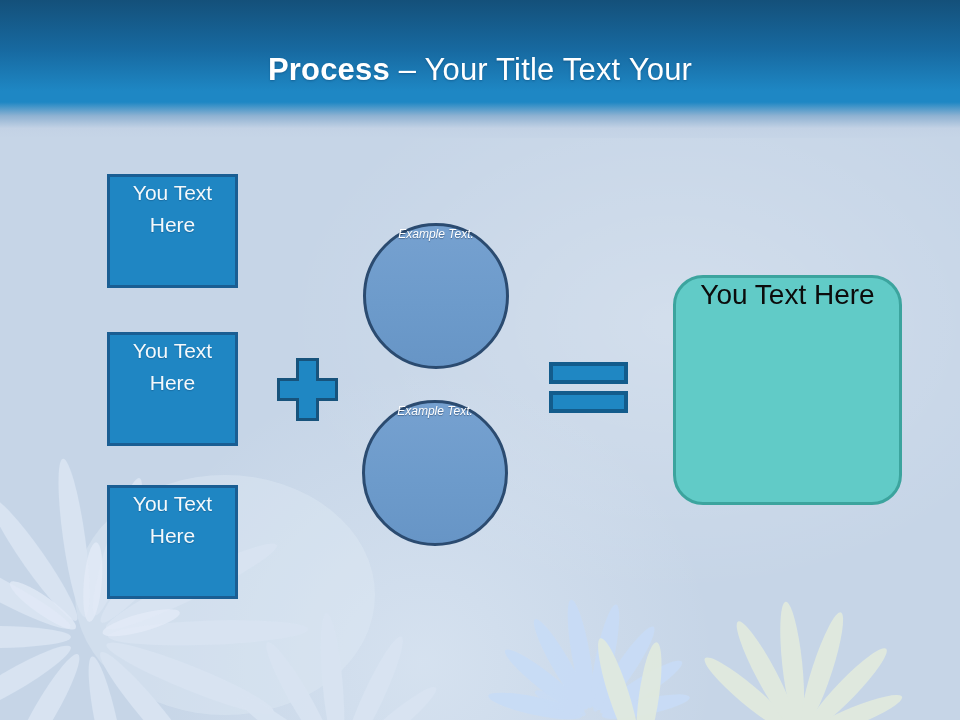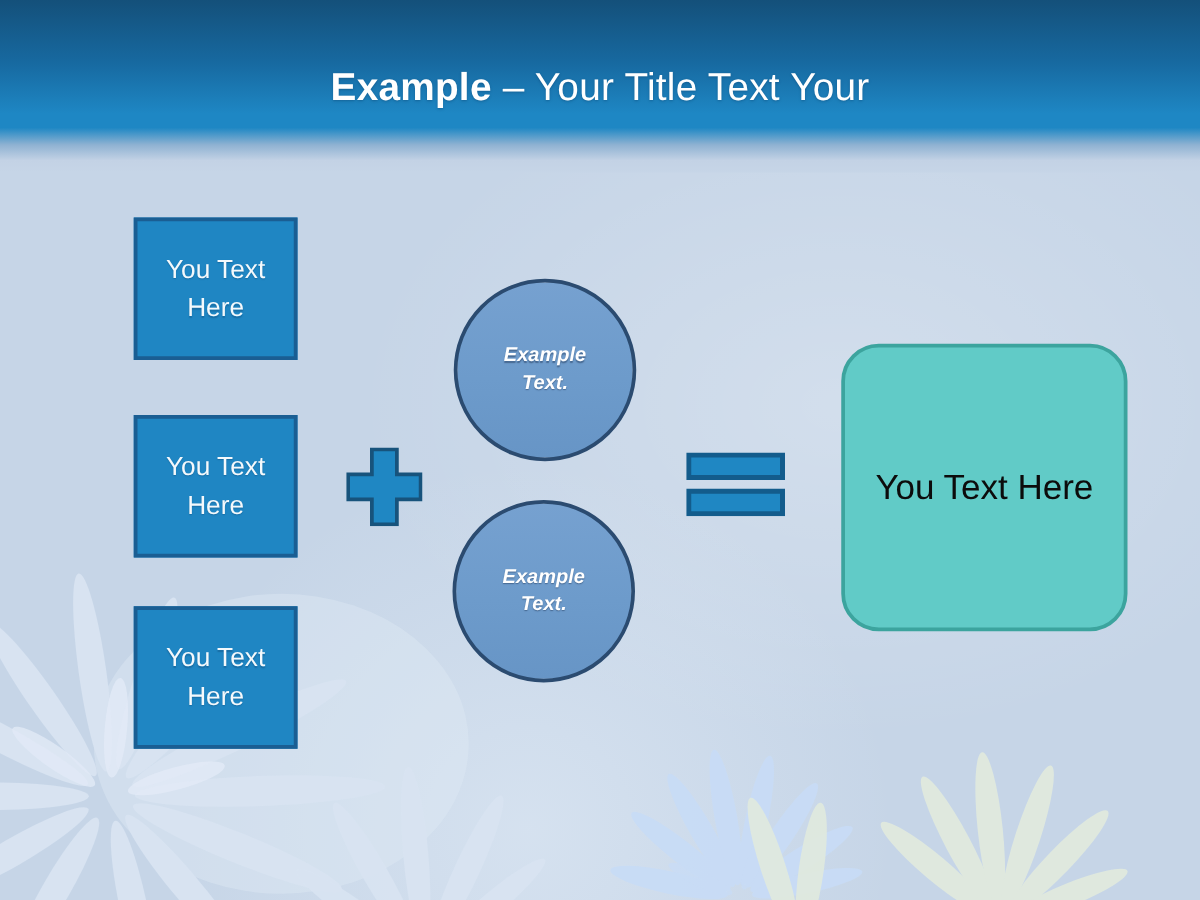--- a/index.html
+++ b/index.html
@@ -23,37 +23,37 @@
       #14507a 0%, #1769a0 36%, #1e87c4 66%, #1e87c4 74%,
       #8fb2d2 84%, #c3d2e5 93%, #c6d5e7 100%);
   }
   .titlebar h1{
     margin:0;position:absolute;top:52px;left:0;width:100%;
     text-align:center;color:#ffffff;font-size:31px;font-weight:400;
     letter-spacing:.2px;text-shadow:0 1px 2px rgba(10,50,90,.35);
   }
   .titlebar h1 .b{font-weight:700;}
   
-  .shape{position:absolute;z-index:1;box-sizing:border-box;display:flex;align-items:center;justify-content:center;text-align:center;}
+  .shape{position:absolute;z-index:1;box-sizing:border-box;display:flex;align-items:flex-start;justify-content:center;text-align:center;}
   .inputbox{
     width:131px;height:114px;left:107px;
     background:#1f86c3;border:3px solid #1a5e93;
     color:#f4f9fc;font-size:21px;line-height:1.5;
     text-shadow:0 1px 1px rgba(10,50,90,.3);
   }
   .inputbox span{display:block;max-width:112px;}
   .box1{top:174px;} .box2{top:332px;} .box3{top:485px;}
   .op{position:absolute;z-index:1;display:block;}
   .plus{left:277px;top:358px;}
   .equals{left:549px;top:362px;}
   .circle{
     width:146px;height:146px;border-radius:50%;
     background:linear-gradient(180deg,#76a1d0 0%,#6d9bcb 55%,#6795c6 100%);
     border:3px solid #2b4b70;
-    color:#ffffff;font-size:16px;font-weight:700;font-style:italic;
+    color:#ffffff;font-size:12px;font-weight:400;font-style:italic;
     line-height:1.4;text-shadow:0 1px 1px rgba(20,40,70,.45);
   }
   .circle span{display:block;max-width:80px;}
   .c1{left:363px;top:223px;}
   .c2{left:362px;top:400px;}
   .resultbox{
     left:673px;top:275px;width:229px;height:230px;border-radius:30px;
     background:#61cbc7;border:3px solid #3ca49e;
     color:#0c0c0c;font-size:28px;line-height:1.2;
   }
@@ -115,21 +115,21 @@
       <ellipse cx="0" cy="-68" rx="10" ry="56" transform="rotate(44)"></ellipse>
       <ellipse cx="0" cy="-60" rx="9" ry="50" transform="rotate(68)"></ellipse>
     </g>
     <g transform="translate(640,760)" fill="#e1eade" opacity="0.9">
       <ellipse cx="0" cy="-70" rx="10" ry="58" transform="rotate(-18)"></ellipse>
       <ellipse cx="0" cy="-65" rx="10" ry="54" transform="rotate(8)"></ellipse>
     </g>
   </svg>
 
   <header class="titlebar">
-    <h1><span class="b">Example</span><span> – Your Title Text Your</span></h1>
+    <h1><span class="b">Process</span><span> – Your Title Text Your</span></h1>
   </header>
 
   <div class="shape inputbox box1">
     <span>You Text Here</span>
   </div>
   <div class="shape inputbox box2">
     <span>You Text Here</span>
   </div>
   <div class="shape inputbox box3">
     <span>You Text Here</span>

